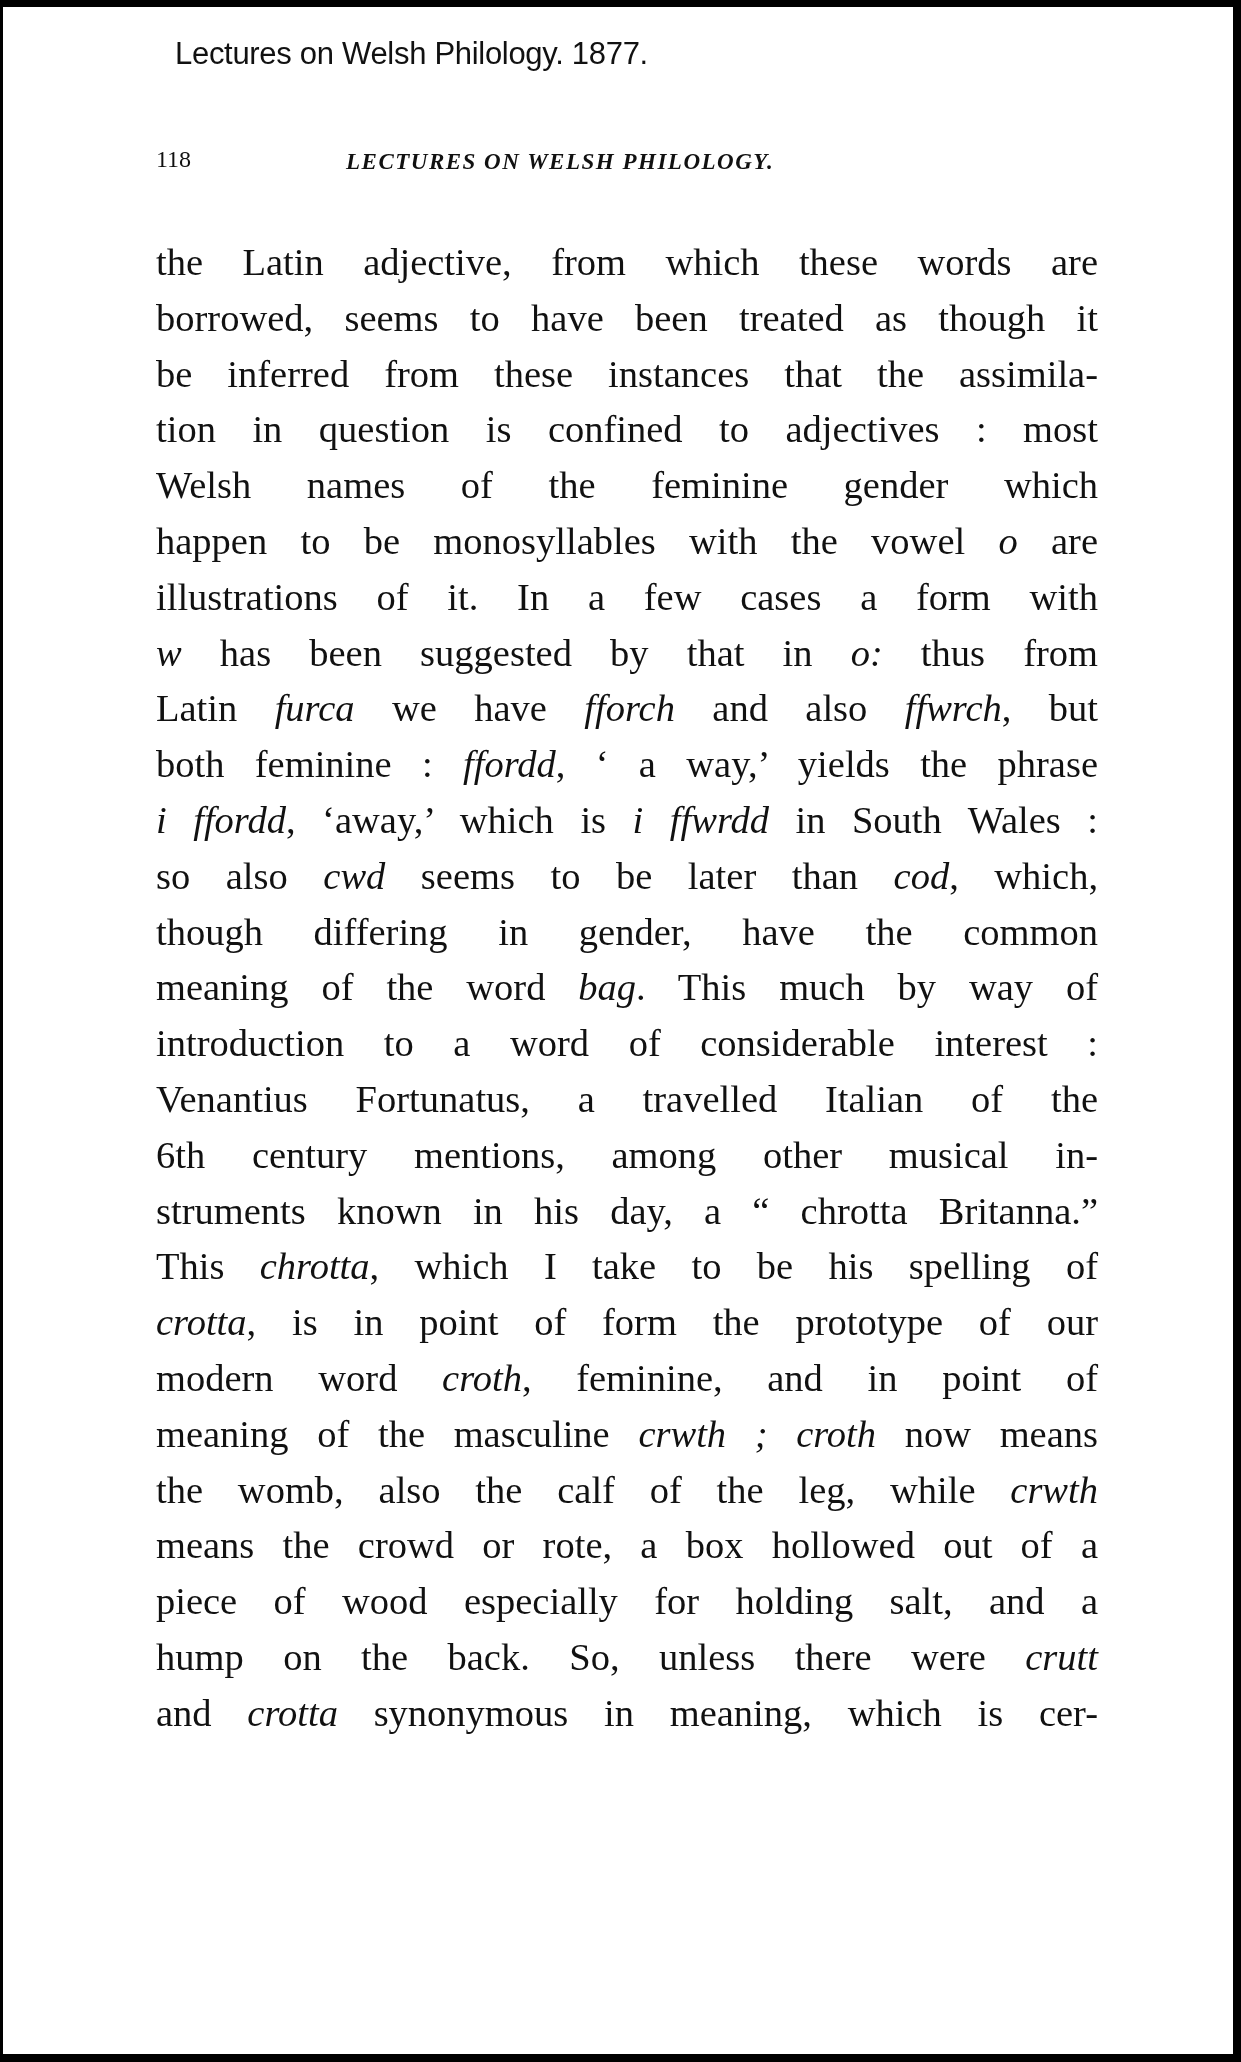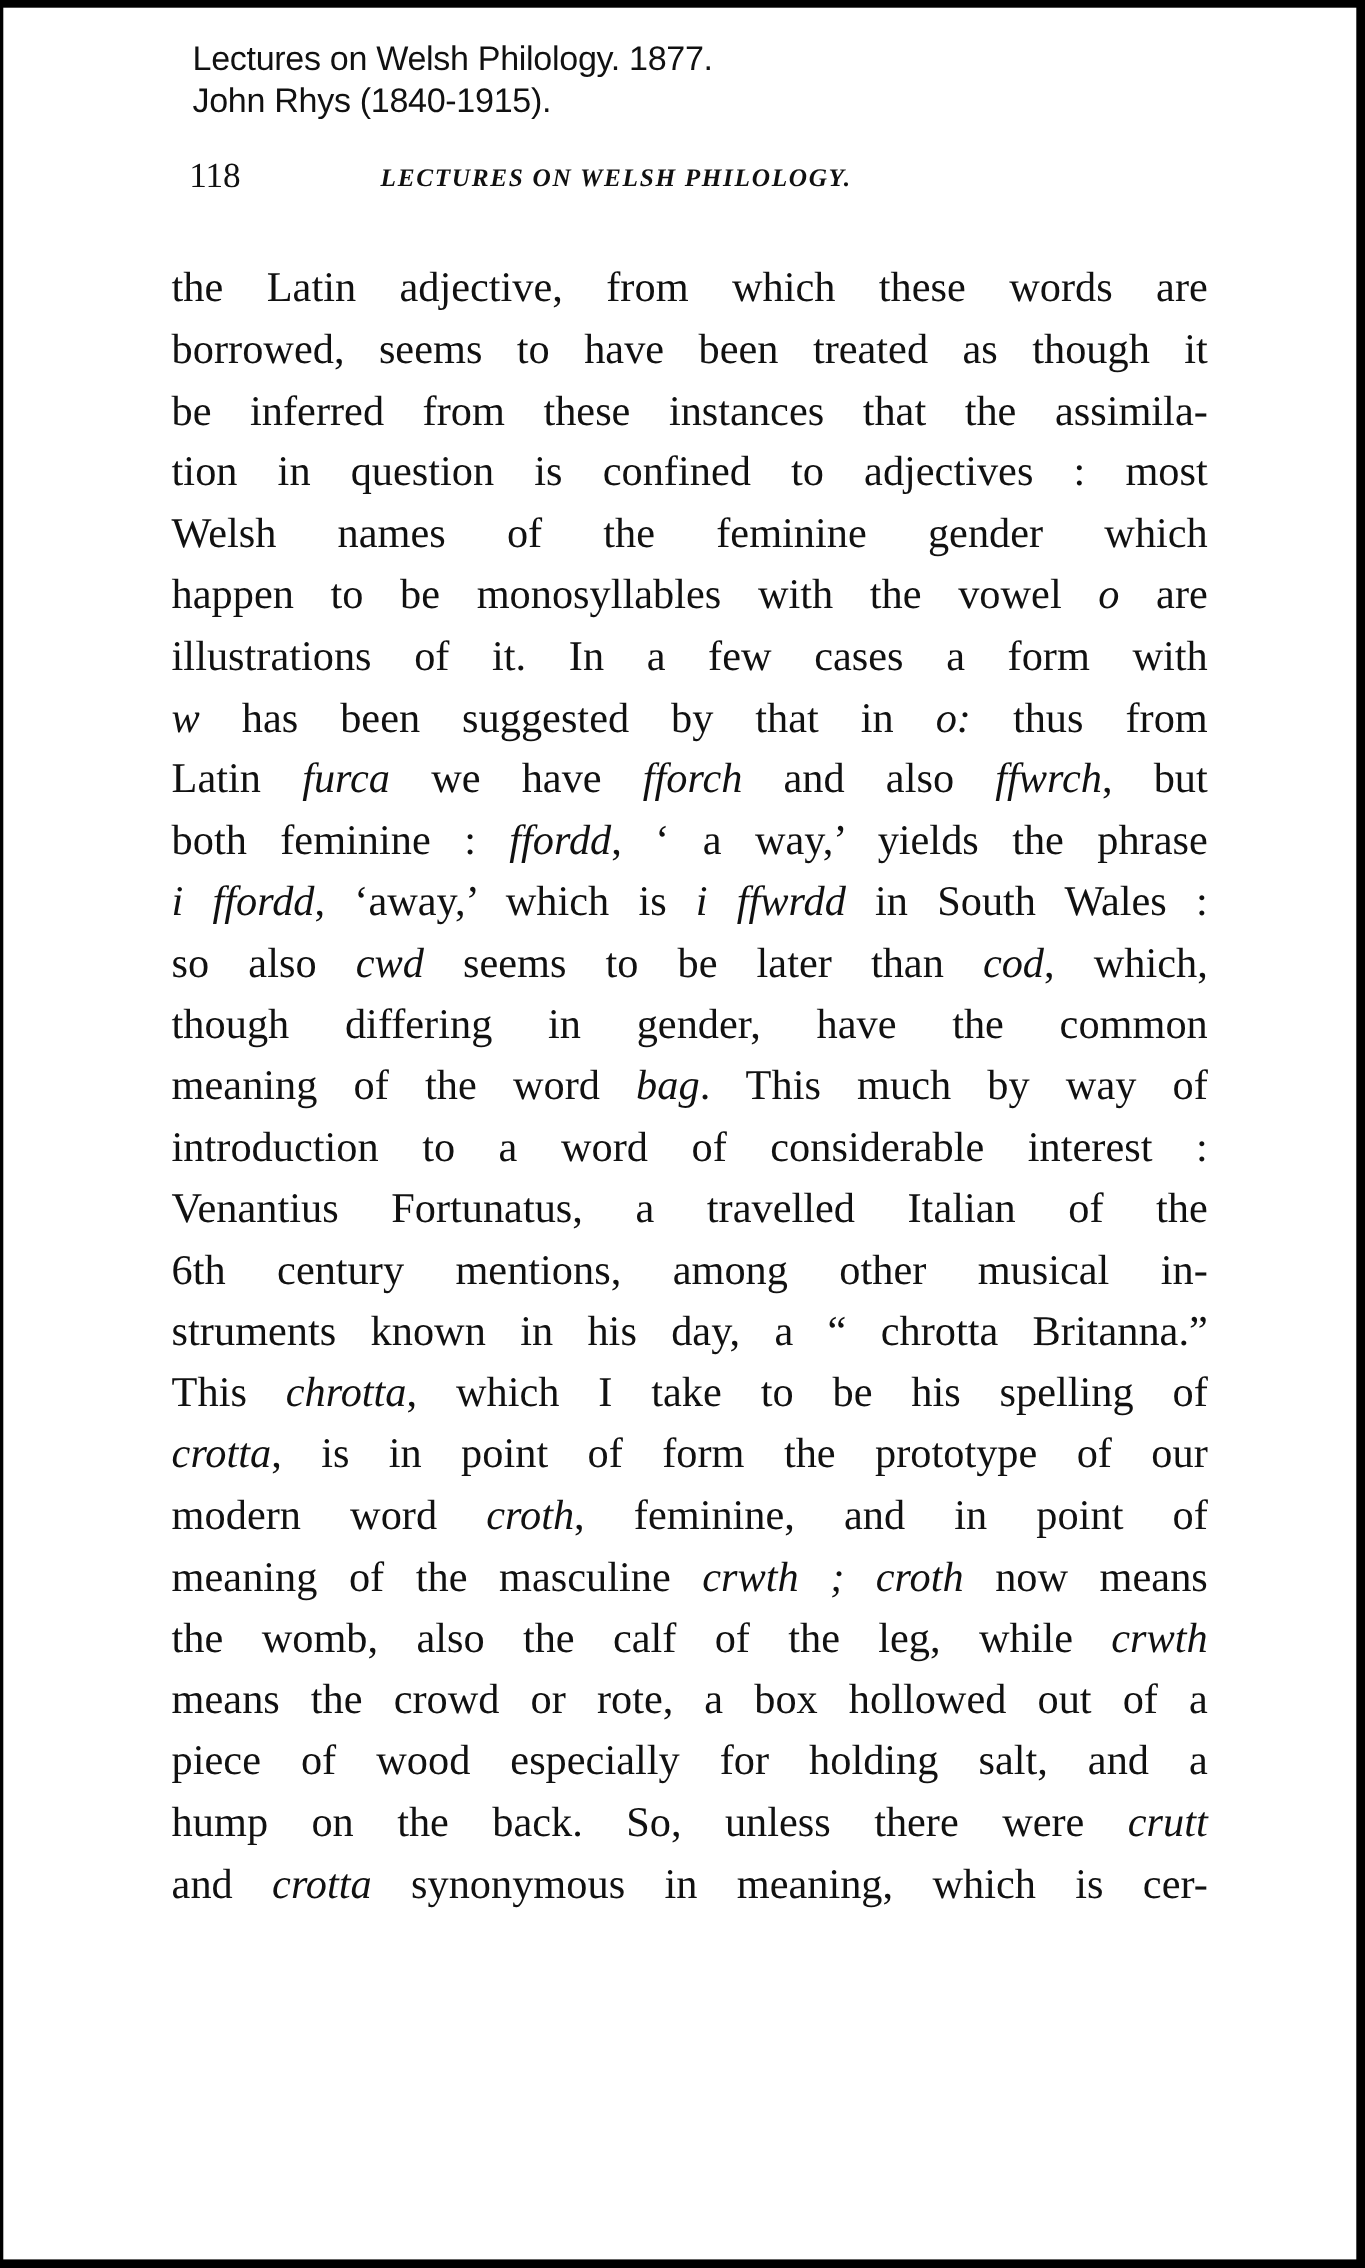--- a/index.html
+++ b/index.html
@@ -36,23 +36,23 @@
       position: absolute;
       left: 153px;
       top: 130px;
       width: 900px;
       height: 50px;
       font-family: "DejaVu Serif", serif;
       color: #111111;
     }
     .page-number {
       position: absolute;
-      left: 16px;
+      left: 0;
       top: 0;
-      font-size: 32px;
+      font-size: 24px;
       line-height: 44px;
       font-family: "Liberation Serif", serif;
     }
     .head-title {
       position: absolute;
       left: 190px;
       top: 10px;
       font-size: 23px;
       line-height: 30px;
       letter-spacing: 1.5px;
@@ -80,21 +80,20 @@
     }
     .line .it { font-style: italic; }
     .line.last { text-align-last: justify; }
   </style>
 </head>
 <body>
 
 <div class="page">
   <div class="citation">
     <div>Lectures on Welsh Philology. 1877.</div>
-    <div>John Rhys (1840-1915).</div>
   </div>
 
   <div class="running-head">
     <span class="page-number">118</span>
     <span class="head-title">LECTURES ON WELSH PHILOLOGY.</span>
   </div>
 
   <div class="body-text" id="body-text">
       <div class="line"><span class="rm">the Latin adjective, from which these words are</span></div>
       <div class="line"><span class="rm">borrowed, seems to have been treated as though it</span></div>

